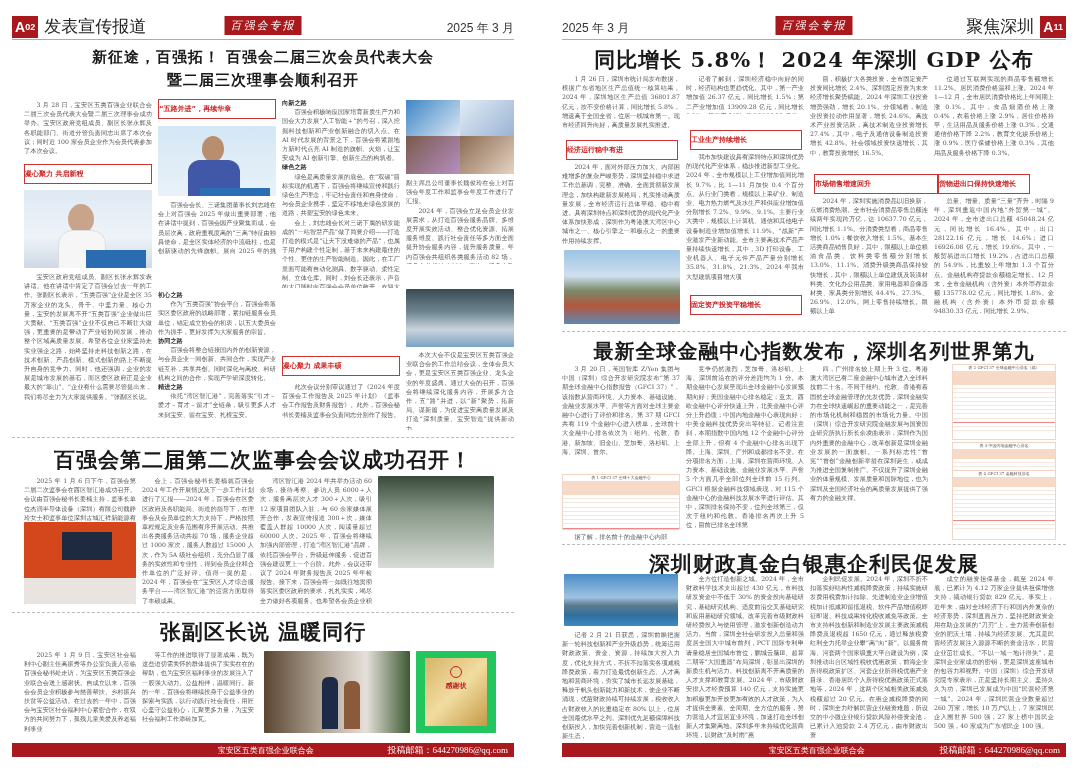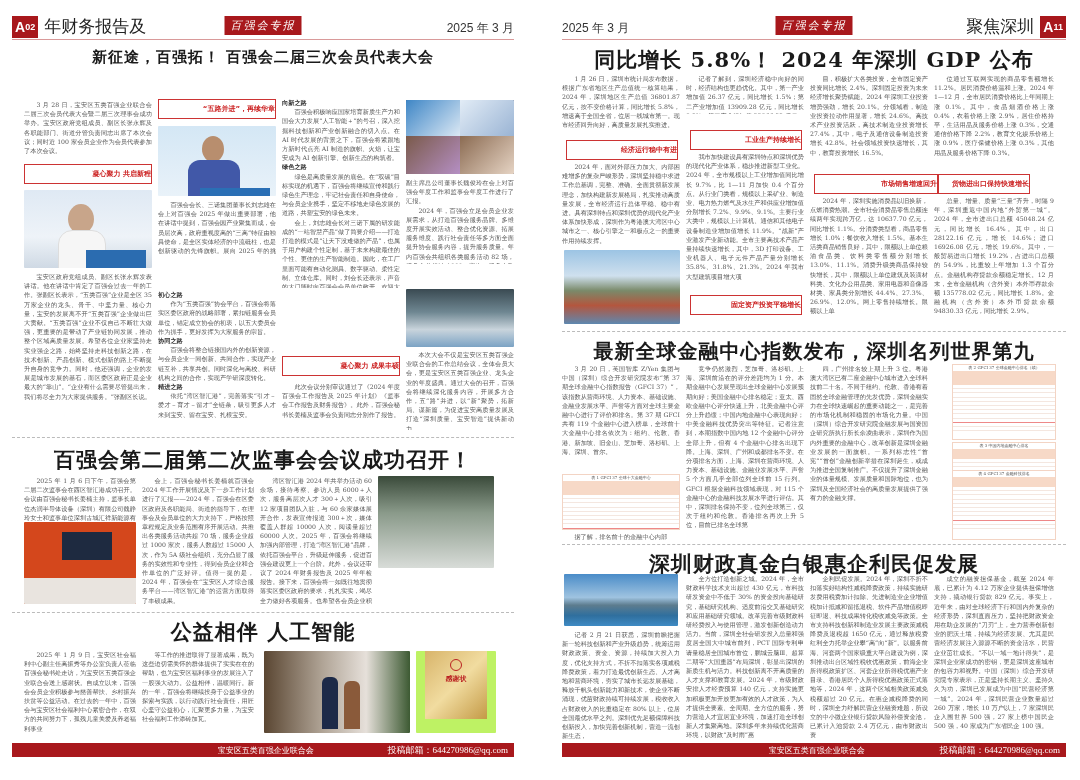--- a/index.html
+++ b/index.html
@@ -9,48 +9,49 @@
 .pr{left:562px;width:504px}
 .hdr{position:absolute;top:14px;left:0;right:0;height:26px;border-bottom:1.5px solid #d99a9a;display:flex;align-items:center}
 .badge{background:#a8181c;color:#fff;font-family:"Liberation Sans",sans-serif;font-weight:bold;font-size:14px;padding:1px 3px;height:22px;display:flex;align-items:center}
 .badge small{font-size:9px;font-weight:bold}
 .sect{font-family:"DejaVu Sans",sans-serif;font-size:17px;color:#222;margin:0 6px}
 .mast{position:absolute;left:50%;transform:translateX(-50%);top:2px;background:#a8181c;color:#fff;font-size:11px;padding:2px 6px;font-style:italic;letter-spacing:2px}
 .date{font-family:"Liberation Sans",sans-serif;font-size:12px;color:#333;position:absolute;top:6px}
 .h1{text-align:center;font-weight:bold;color:#1a1a1a;font-family:"DejaVu Serif",serif;letter-spacing:1px}
 .col{position:absolute;font-size:6.2px;line-height:9.2px;color:#555;text-align:justify;overflow:hidden}
 .col p{text-indent:2em}
-.sub{border:1px solid #c33;color:#c22;font-family:"DejaVu Sans",sans-serif;font-size:7px;text-align:right;padding:4px 0;font-weight:bold;position:absolute}
+.sub{border:1px solid #c33;color:#c22;font-family:"DejaVu Sans",sans-serif;font-size:7px;text-align:left;padding:4px 0;font-weight:bold;position:absolute}
 .photo{position:absolute;border-radius:1px;overflow:hidden}
 .dash{position:absolute;left:0;right:0;border-top:1px dashed #bbb}
 .foot{position:absolute;top:743px;left:0;right:0;height:14px;background:#a8181c;color:#fff;font-family:"DejaVu Sans",sans-serif;font-size:8px;display:flex;align-items:center}
 .foot .org{position:absolute;left:41%}
 .foot .mail{position:absolute;right:6px;font-size:9px;font-family:Liberation Serif, serif}
 .tbl{position:absolute;background:#fff;border:1px solid #f3d4c4}
 .tbl .th{background:#f7d9c7;height:14px}
 .tbl .rw{height:4.2px;border-bottom:1px solid #f4e7e0}
 .tbl .rw.hl{border-bottom:1px solid #e88}
 .tcap{font-size:4px;text-align:center;color:#555;height:6px}
 </style>
 </head>
 <body>
 
 <div class="page pl">
   <div class="hdr">
     <div class="badge">
         <span>A</span>
         <small>02</small>
       </div>
-    <span class="sect">年财务报告及</span>
+    <span class="sect">发表宣传报道</span>
     <span class="mast">百强会专报</span>
     <span class="date" style="right:0">2025 年 3 月</span>
   </div>
 
   <div class="h1" style="position:absolute;top:46px;left:0;right:0;font-size:15px;line-height:23px">
     <div>新征途，百强拓！ 百强会二届三次会员代表大会</div>
+    <div>暨二届三次理事会顺利召开</div>
   </div>
 
   <div class="col" style="top:100px;left:12px;width:128px;height:60px">
       <p>3 月 28 日，宝安区五类百强企业联合会二届三次会员代表大会暨二届三次理事会成功举办。宝安区政府党组成员、副区长张永辉及各职能部门、街道分管负责同志出席了本次会议；同时近 100 家会员企业作为会员代表参加了本次会议。</p>
     </div>
   <div class="sub" style="top:164px;left:12px;width:128px">凝心聚力 共启新程</div>
   <div class="photo" style="top:190px;left:12px;width:128px;height:78px;background:linear-gradient(180deg,#dfe9f4 0%,#eef3f8 60%,#cfd9e4 100%)">
     <div style="position:absolute;left:44px;top:14px;width:26px;height:30px;border-radius:50%;background:#c8a58a"></div>
     <div style="position:absolute;left:34px;top:40px;width:48px;height:40px;border-radius:14px 14px 0 0;background:#f6f6f6;border:1px solid #ddd"></div>
     <div style="position:absolute;left:62px;top:60px;width:60px;height:18px;background:#2b6cb0"></div>
@@ -117,32 +118,32 @@
   <div class="col" style="top:476px;left:130px;width:112px;height:130px">
       <p>会上，百强会秘书长姜楠就百强会 2024 年工作开展情况及下一步工作计划进行了汇报——2024 年，百强会在区委区政府及各职能局、街道的指导下，在理事会及会员单位的大力支持下，严格按照章程规定及业务范围有序开展活动。共推出各类服务活动共超 70 场，服务企业超过 1000 家次，服务人数超过 15000 人次，作为 5A 级社会组织，充分凸显了服务的实效性和专业性，得到会员企业和合作单位的广泛好评。值得一提的是，2024 年，百强会在“宝安区人才综合服务平台——湾区智汇港”的运营方面取得了丰硕成果。</p>
     </div>
   <div class="col" style="top:476px;left:248px;width:112px;height:130px">
       <p>湾区智汇港 2024 年共举办活动 60 余场，接待考察、参访人员 6000＋人次，服务高层次人才 300＋人次，吸引 12 家项目团队入驻，与 60 余家媒体展开合作，发表宣传报道 300＋次，媒体覆盖人群超 10000 人次，阅读量超过 60000 人次。2025 年，百强会将继续加强内部管理，打造“湾区智汇港”品牌，依托百强会平台，升级延伸服务，促进百强会建设更上一个台阶。此外，会议还审议了 2024 年财务报告及 2025 年年检报告。接下来，百强会将一如既往地贯彻落实区委区政府的要求，扎扎实实，竭尽全力做好各项服务。也希望各会员企业积极献言献策，推动百强会更好地发展，共同谱写宝安产业发展新篇章。</p>
     </div>
   <div class="photo" style="top:476px;left:366px;width:116px;height:92px;background:linear-gradient(180deg,#3a4a3a 0%,#8a9a8a 40%,#d8dcd8 100%)"></div>
 
   <div class="dash" style="top:612px"></div>
 
-  <div class="h1" style="position:absolute;top:618px;left:0;right:0;font-size:21px">公益相伴 人工智能</div>
+  <div class="h1" style="position:absolute;top:618px;left:0;right:0;font-size:21px">张副区长说 温暖同行</div>
   <div class="col" style="top:650px;left:12px;width:112px;height:82px">
       <p>2025 年 1 月 9 日，宝安区社会福利中心副主任高振秀等办公室负责人莅临百强会秘书处走访，为宝安区五类百强企业联合会送上感谢状。自成立以来，百强会会员企业积极参与慈善帮扶、乡村振兴扶贫等公益活动。在过去的一年中，百强会与宝安区社会福利中心紧密合作，在双方的共同努力下，孤残儿童关爱及养老福利事业</p>
     </div>
   <div class="col" style="top:650px;left:130px;width:112px;height:82px">
       <p>等工作的推进取得了显著成果，既为这些迫切需关怀的群体提供了实实在在的帮助，也为宝安区福利事业的发展注入了一股强大动力。公益相伴，温暖同行。新的一年，百强会将继续投身于公益事业的探索与实践，以行动践行社会责任，用匠心坚守公益初心，汇聚更多力量，为宝安社会福利工作添砖加瓦。</p>
     </div>
   <div class="photo" style="top:651px;left:252px;width:146px;height:82px;background:linear-gradient(90deg,#5a4632 0%,#b0a496 40%,#e6e0da 70%,#3d5a33 100%)">
     <div style="position:absolute;left:58px;top:26px;width:16px;height:52px;background:#1d2a48;border-radius:6px 6px 0 0"></div>
     <div style="position:absolute;left:80px;top:30px;width:16px;height:48px;background:#8a5a3a;border-radius:6px 6px 0 0"></div>
   </div>
-  <div class="photo" style="top:651px;left:404px;width:80px;height:82px;background:#bef264;display:flex;align-items:flex-start;justify-content:center">
+  <div class="photo" style="top:651px;left:404px;width:80px;height:82px;background:#22c55e;display:flex;align-items:center;justify-content:center">
     <div style="width:62px;height:68px;background:linear-gradient(135deg,#d8b46a,#f1dca0,#c49a46);display:flex;flex-direction:column;align-items:center;padding-top:8px">
       <div style="width:12px;height:12px;border-radius:50%;border:1px solid #b22"></div>
       <div style="font-size:7px;color:#b22;margin-top:3px;font-weight:bold">感谢状</div>
     </div>
   </div>
 
   <div class="foot">
     <span class="org">宝安区五类百强企业联合会</span>
     <span class="mail">投稿邮箱：644270986@qq.com</span>
   </div>

